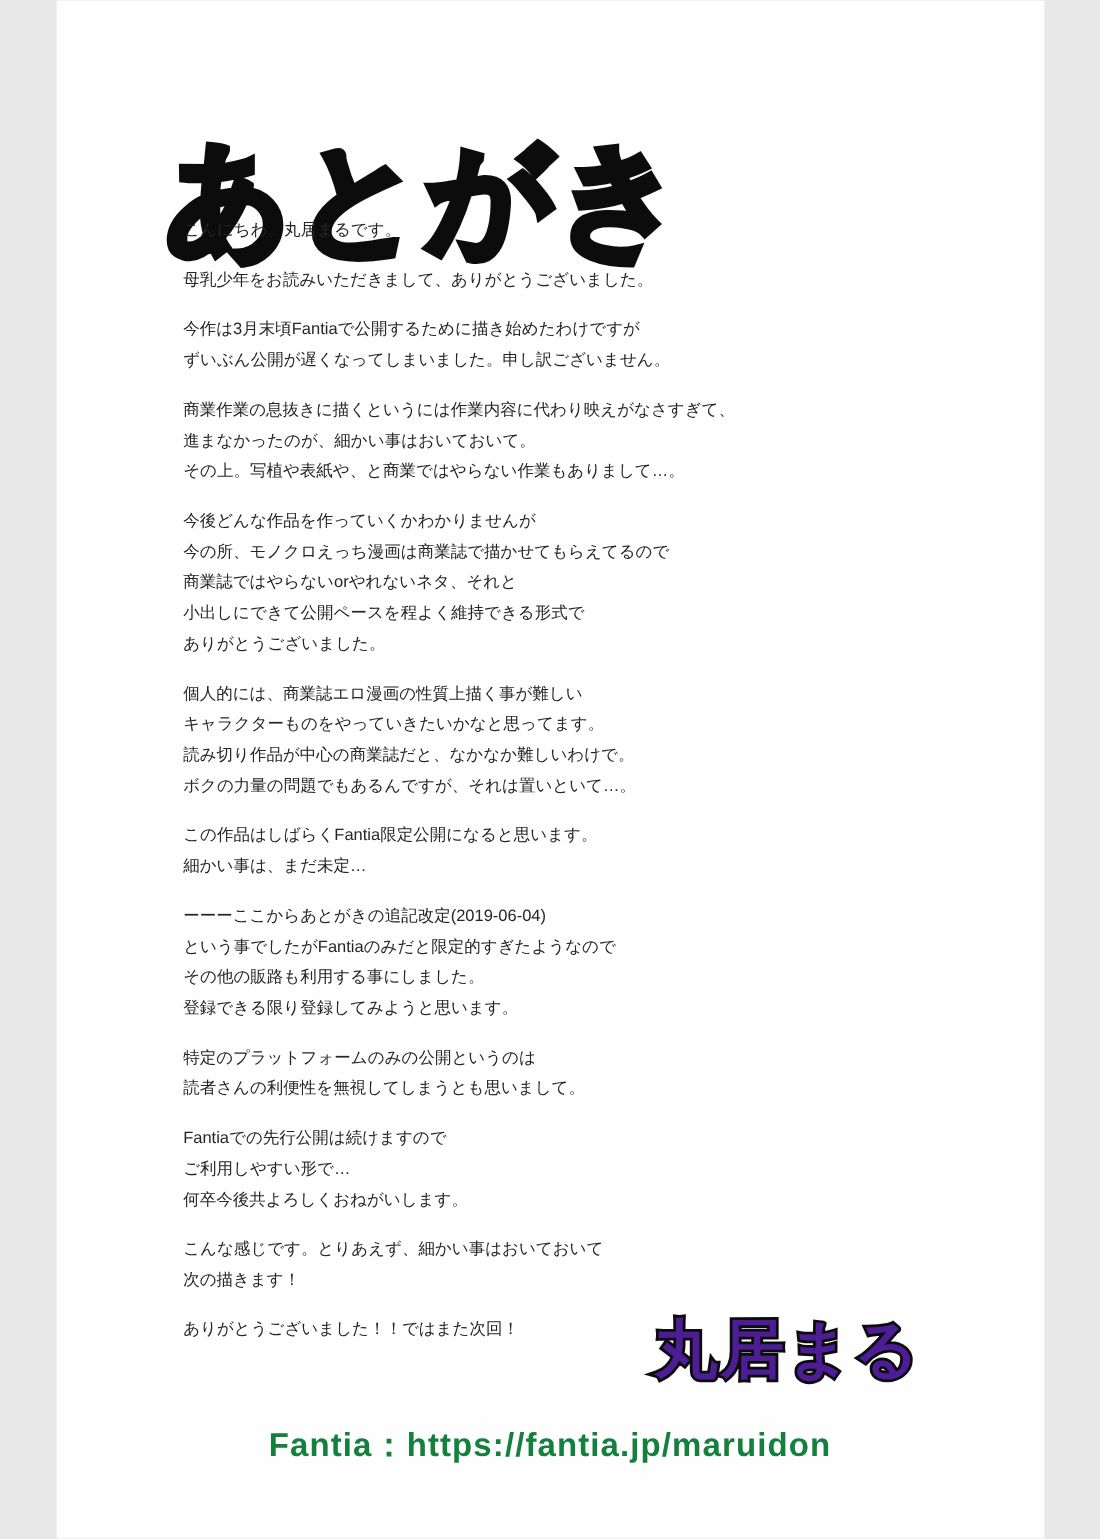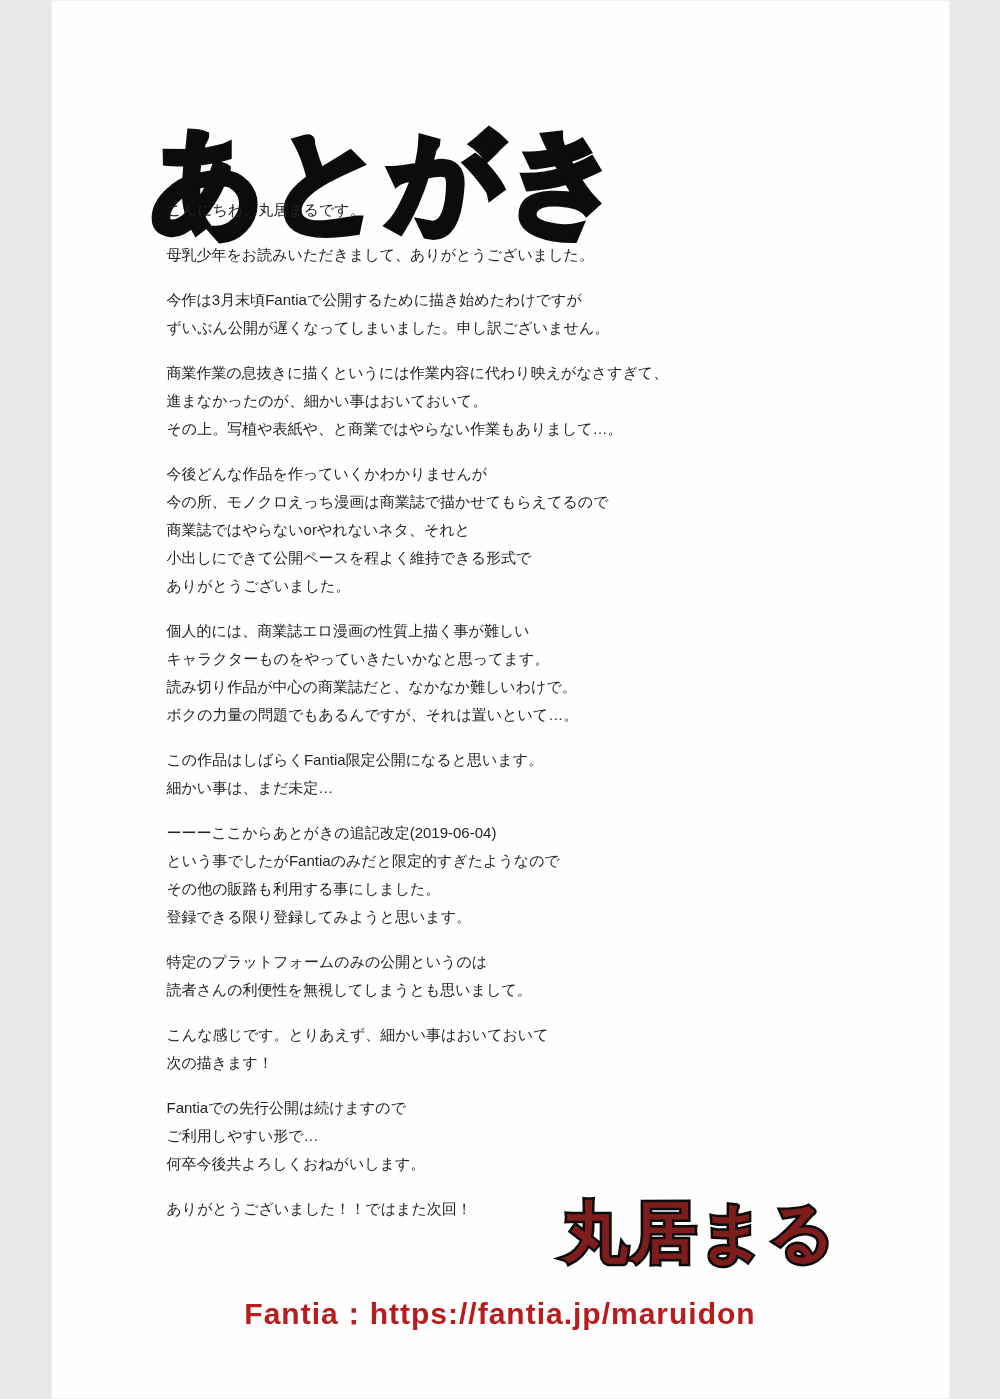--- a/index.html
+++ b/index.html
@@ -45,37 +45,37 @@
     padding: 0;
   }
   .line {
     display: block;
     white-space: nowrap;
   }
   .signature {
     position: absolute;
     top: 1188px;
     right: 112px;
-    font-size: 66px;
+    font-size: 58px;
     font-weight: 900;
-    color: #7f1d1d;
+    color: #4c1d95;
     letter-spacing: 2px;
     -webkit-text-stroke: 5px #0c0c0c;
     paint-order: stroke fill;
     white-space: nowrap;
   }
   .footer {
     position: absolute;
     top: 1294px;
     left: 0;
     width: 100%;
     text-align: center;
     font-size: 30px;
     font-weight: 700;
-    color: #b91c1c;
+    color: #15803d;
     letter-spacing: 1px;
     white-space: nowrap;
   }
 </style>
 </head>
 <body>
 
 <div class="page">
   <h1 class="title">あとがき</h1>
 
@@ -116,27 +116,27 @@
         <span class="line">ーーーここからあとがきの追記改定(2019-06-04)</span>
         <span class="line">という事でしたがFantiaのみだと限定的すぎたようなので</span>
         <span class="line">その他の販路も利用する事にしました。</span>
         <span class="line">登録できる限り登録してみようと思います。</span>
       </p>
       <p class="para">
         <span class="line">特定のプラットフォームのみの公開というのは</span>
         <span class="line">読者さんの利便性を無視してしまうとも思いまして。</span>
       </p>
       <p class="para">
-        <span class="line">こんな感じです。とりあえず、細かい事はおいておいて</span>
-        <span class="line">次の描きます！</span>
-      </p>
-      <p class="para">
         <span class="line">Fantiaでの先行公開は続けますので</span>
         <span class="line">ご利用しやすい形で…</span>
         <span class="line">何卒今後共よろしくおねがいします。</span>
+      </p>
+      <p class="para">
+        <span class="line">こんな感じです。とりあえず、細かい事はおいておいて</span>
+        <span class="line">次の描きます！</span>
       </p>
       <p class="para">
         <span class="line">ありがとうございました！！ではまた次回！</span>
       </p>
     </div>
 
   <div class="signature">丸居まる</div>
 
   <div class="footer">Fantia：https://fantia.jp/maruidon</div>
 </div>

